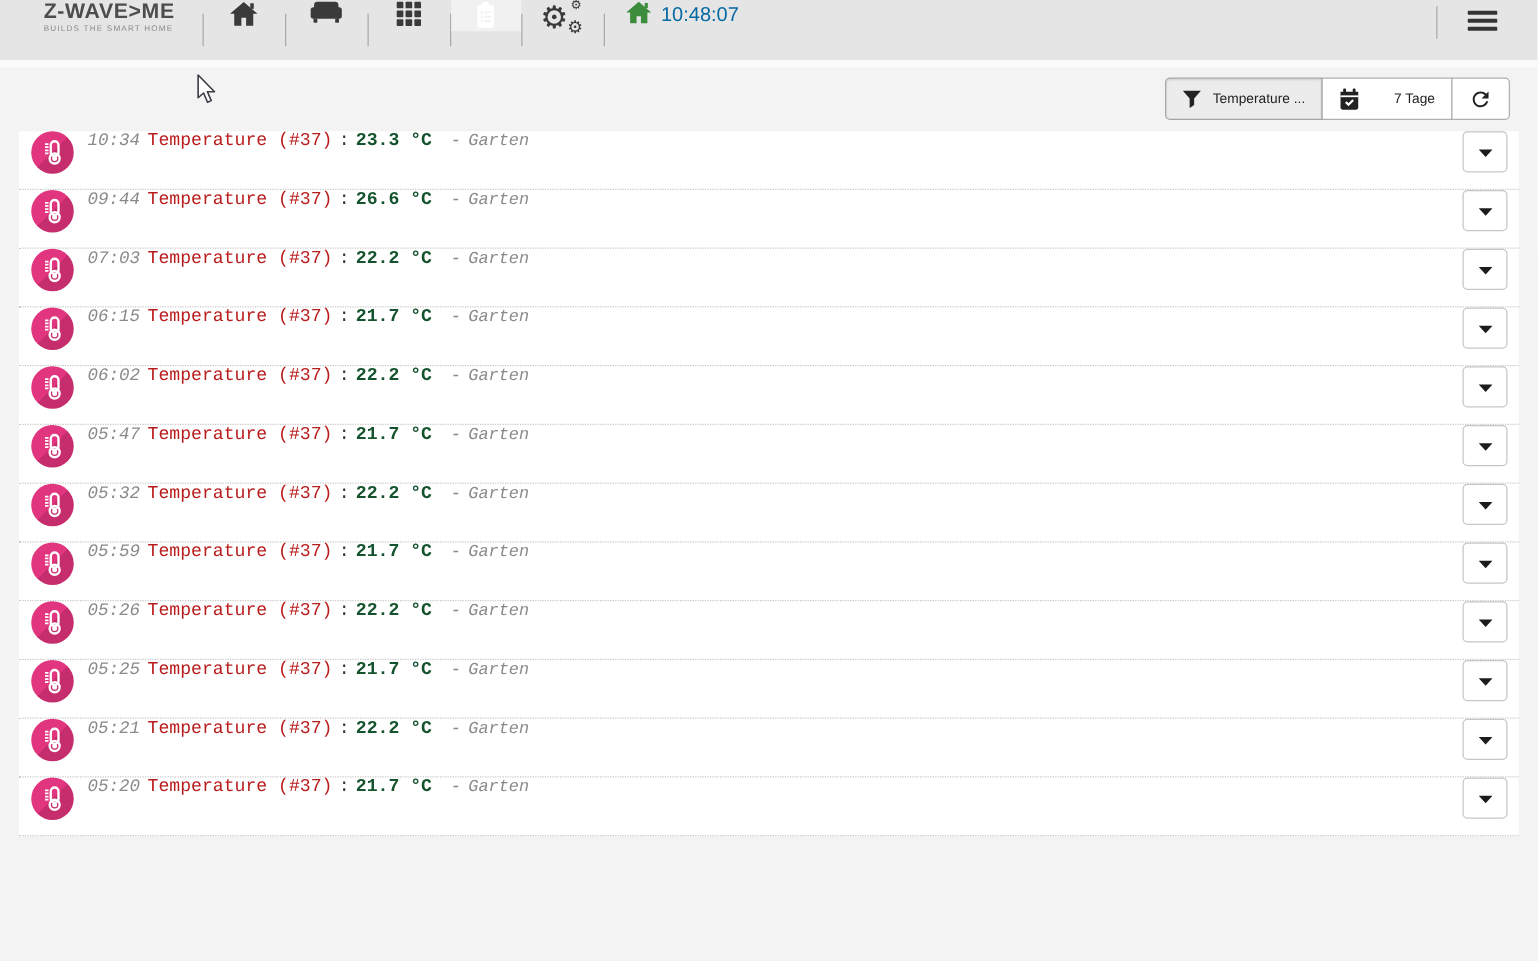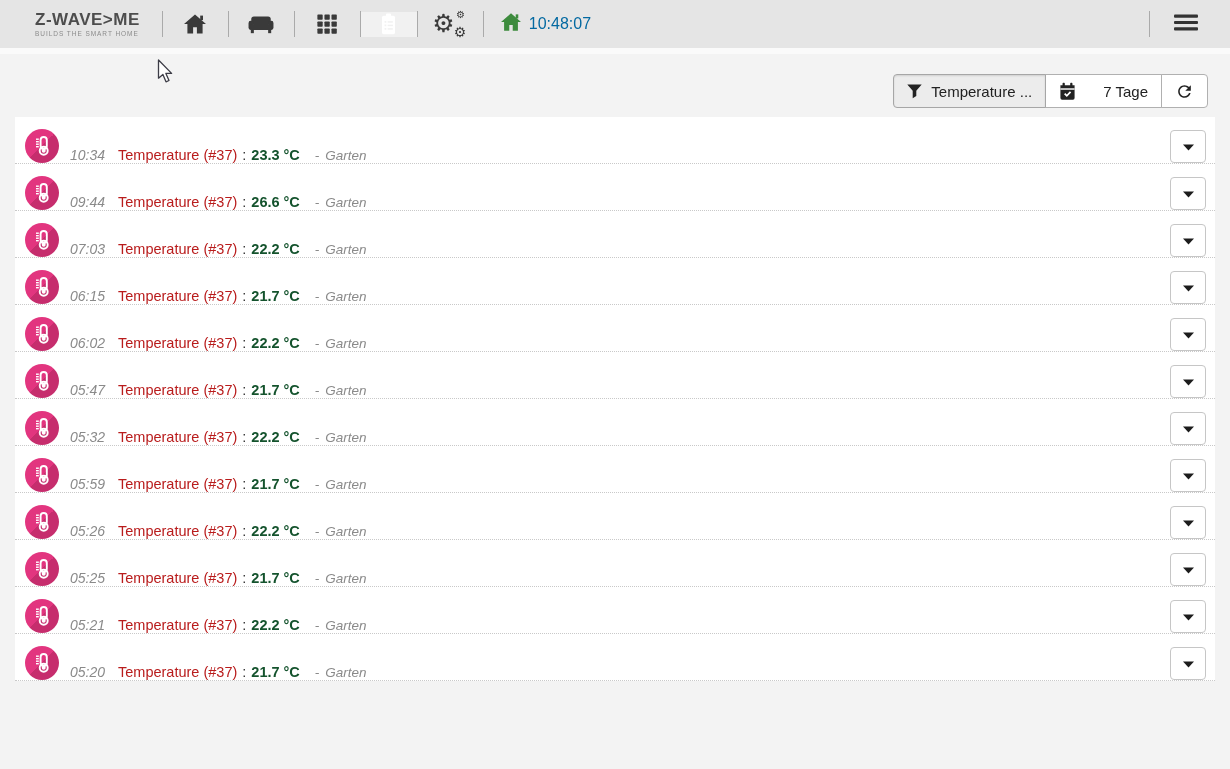--- a/index.html
+++ b/index.html
@@ -9,21 +9,21 @@
     background:#f3f3f3;
     position:relative;
     color:#333;
   }
 
   
   header {
     height:48px;
     background:#e5e5e5;
     display:flex;
-    align-items:center;
+    align-items:flex-start;
   }
   .logo {
     margin-left:35px;
     display:flex;
     flex-direction:column;
     justify-content:center;
     padding-right:22px;
   }
   .logo-title {
     font-size:17px;
@@ -100,47 +100,47 @@
   .btn-group { display:flex; }
   .tb-btn {
     height:34px;
     background:#fff;
     border:1px solid #b0b0b0;
     display:flex;
     align-items:center;
     gap:9px;
     padding:0 13px;
     font-family:"Liberation Sans", sans-serif;
-    font-size:15px;
+    font-size:11px;
     color:#222;
     cursor:pointer;
-    margin-top:12px;
   }
   .tb-btn + .tb-btn { margin-left:-1px;gap:27px; }
   .tb-btn:first-child { border-radius:4px 0 0 4px; }
   .tb-btn:last-child { border-radius:0 4px 4px 0; }
   .tb-btn.active {
     background:#ececec;
     box-shadow:inset 0 1px 2px rgba(0,0,0,0.12);
     border-color:#a6a6a6;
     z-index:1;
   }
   .tb-btn svg { display:block; }
 
   
   .event-list {
     margin:9px 15px 0 15px;
     background:#fff;
   }
   .event-row {
     display:flex;
-    align-items:flex-end;
+    align-items:flex-start;
     height:47px;
     border-bottom:1px dotted #c9c9c9;
     padding:0 9px 0 10px;
+    font-family:Liberation Mono, monospace;
   }
   .event-icon {
     flex:0 0 34px;
     width:34px; height:34px;
     border-radius:50%;
     background:linear-gradient(135deg, var(--pink) 50%, var(--pink-dark) 50%);
     display:flex; align-items:center; justify-content:center;
   }
   .event-time {
     font-style:italic;

